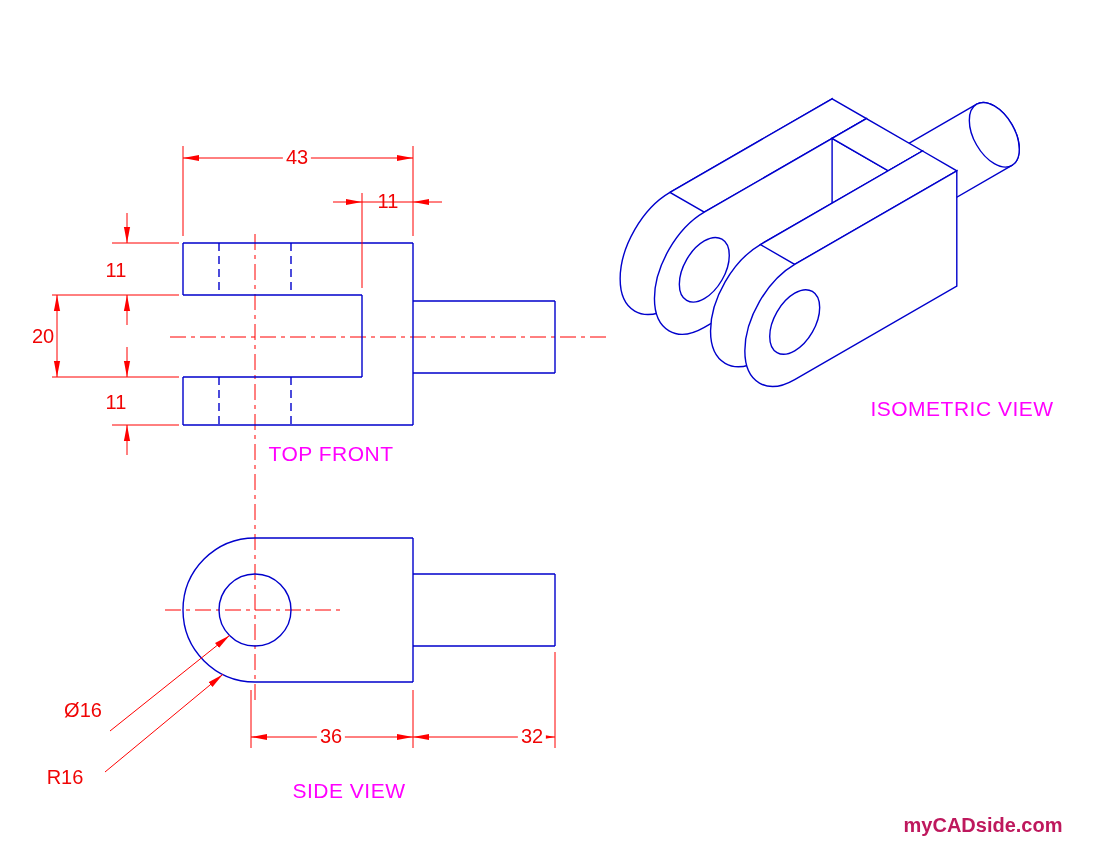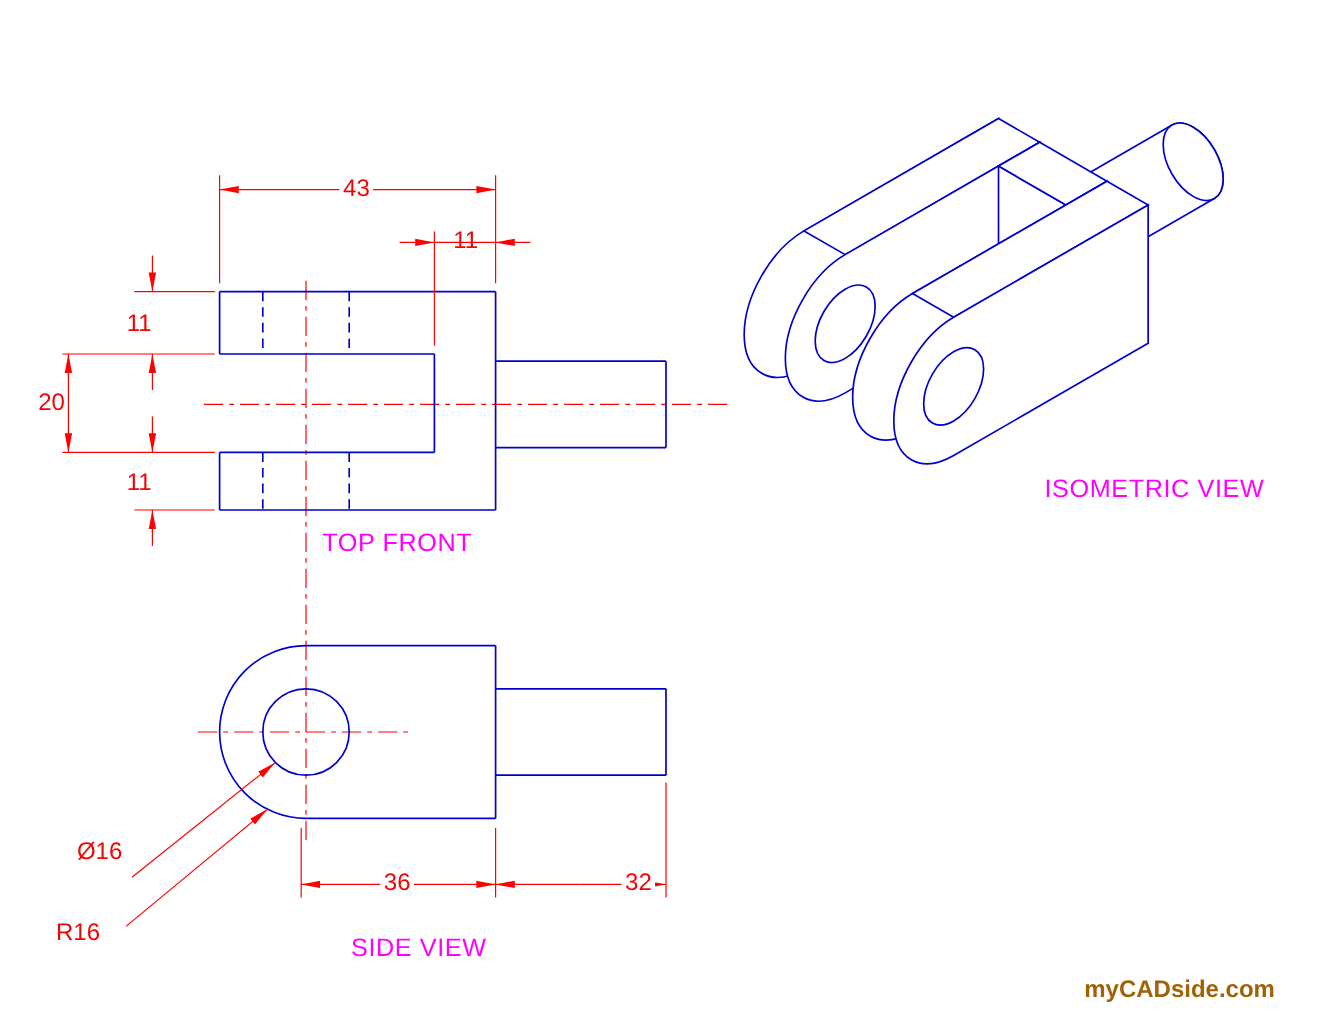--- a/index.html
+++ b/index.html
@@ -22,21 +22,21 @@
     color:#f00505;
     font-size:20px;
   }
   .dim.bg{background:#ffffff;padding:0 3px;}
   .viewlabel{
     color:#ff00ff;
     font-size:21px;
     letter-spacing:0.5px;
   }
   .watermark{
-    color:#a16207;
+    color:#be185d;
     font-size:20px;
     font-weight:bold;
   }
 </style>
 </head>
 <body>
 
 <div id="stage">
 
   <svg id="linework" width="1102" height="852" viewBox="0 0 1102 852">

